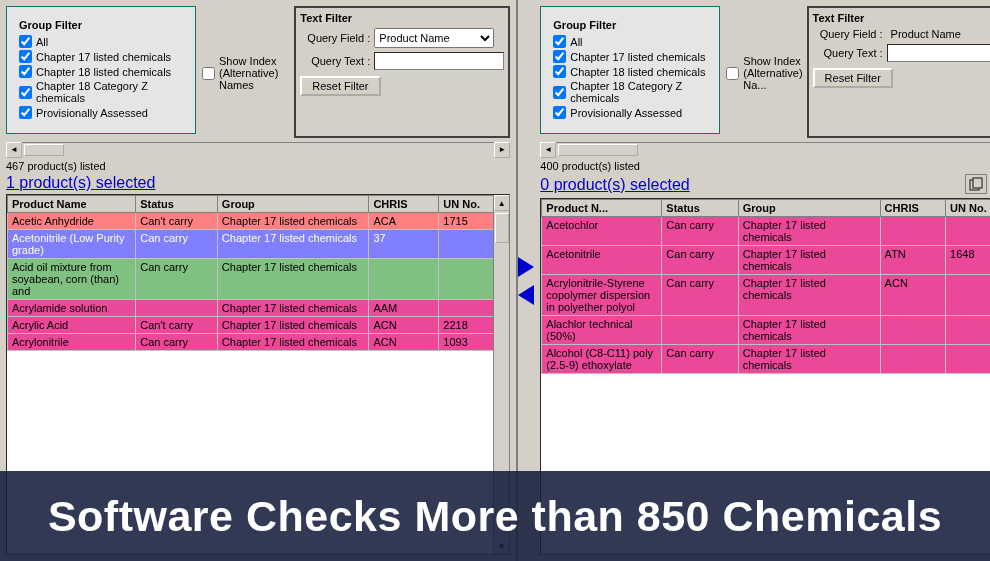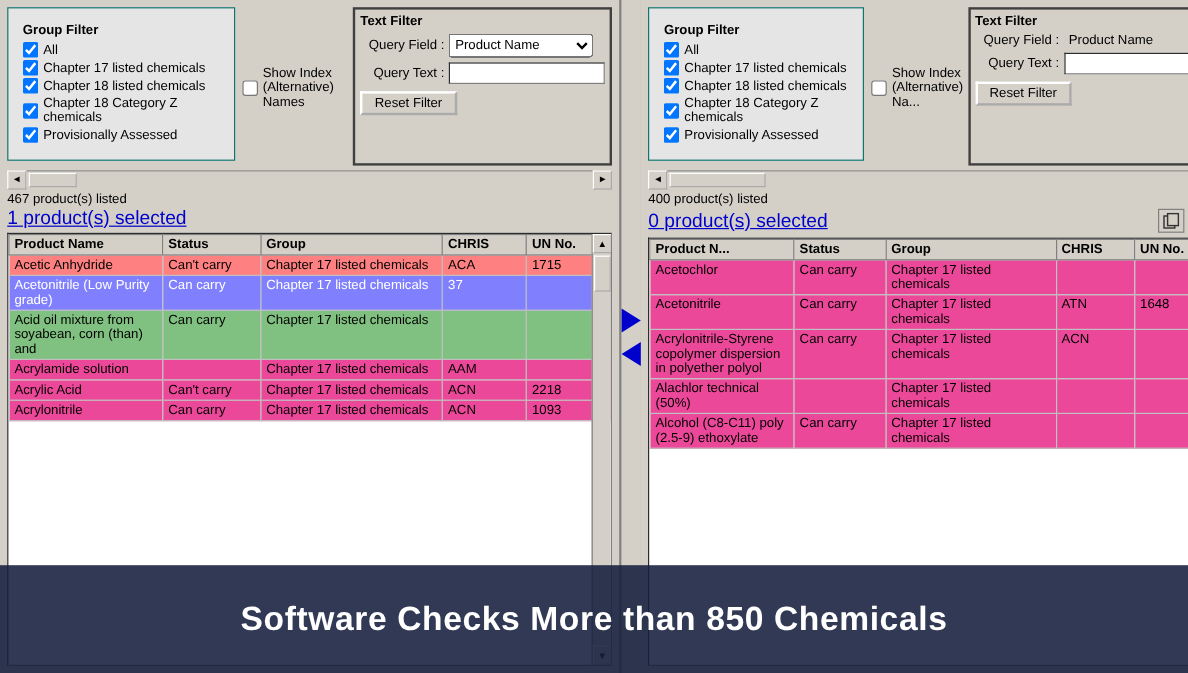--- a/index.html
+++ b/index.html
@@ -267,21 +267,21 @@
       height: 90px;
       background: rgba(20, 30, 60, 0.88);
       display: flex;
       align-items: center;
       justify-content: center;
       z-index: 100;
     }
 
     .banner-text {
       color: white;
-      font-size: 28px;
+      font-size: 43px;
       font-weight: bold;
       font-family: Arial, sans-serif;
       text-align: center;
       letter-spacing: 0.5px;
     }
 
     .panels-wrapper {
       display: flex;
       width: 990px;
       height: 561px;

